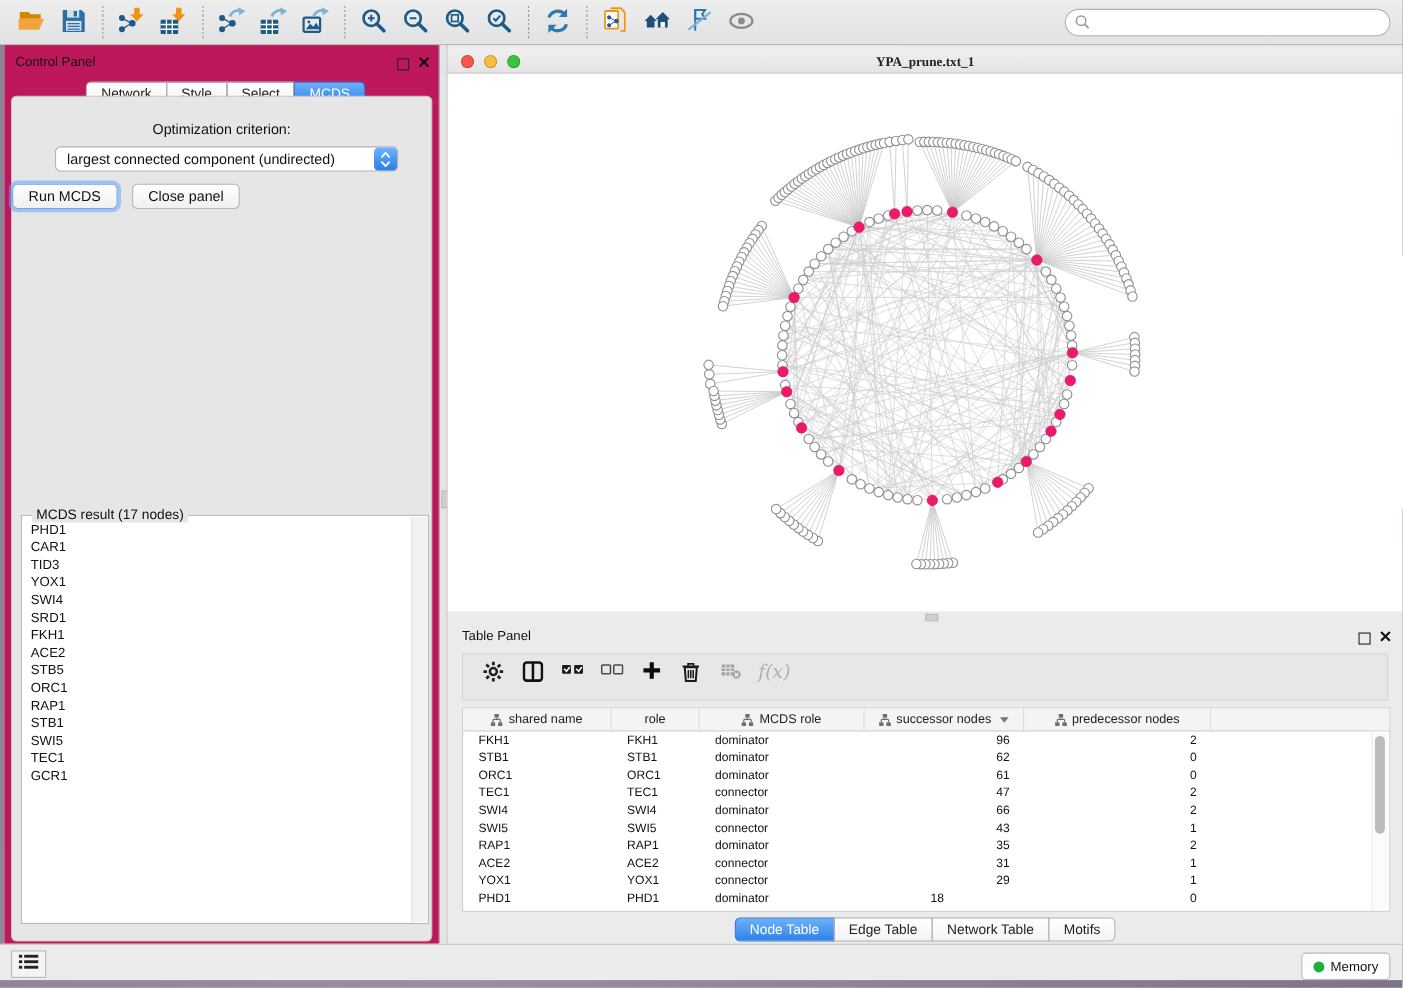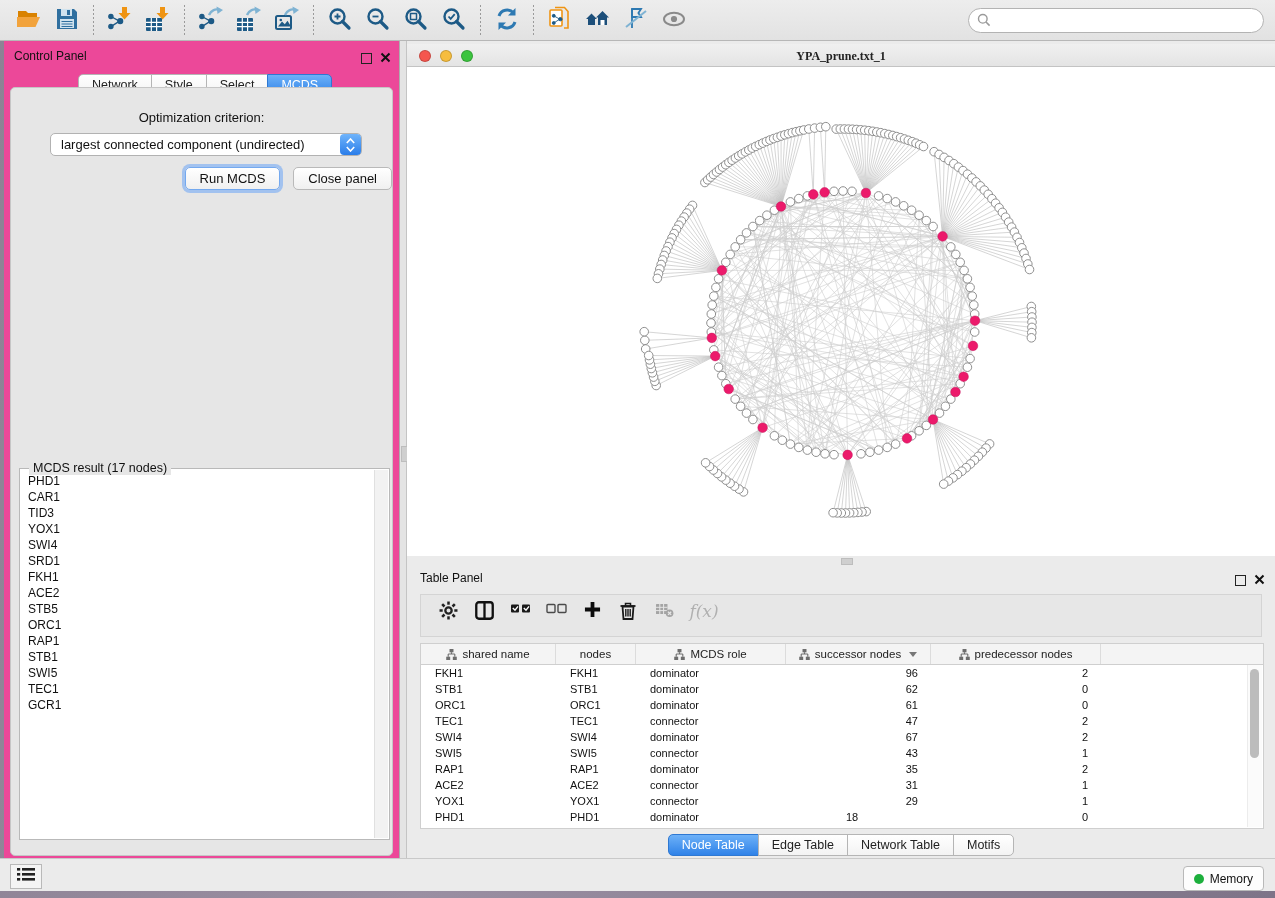--- a/index.html
+++ b/index.html
@@ -18,21 +18,21 @@
   .tb-btn svg{width:26px;height:26px;}
   .tb-sep{width:1px;height:30px;margin:0 7px;
     background:repeating-linear-gradient(#9a9a9a 0 2px,transparent 2px 4px);}
   .search-wrap{margin-left:auto;margin-right:11px;position:relative;}
   .search-input{width:296px;height:25px;border:1px solid #b3b3b3;border-radius:13px;
     background:#fff;box-sizing:border-box;padding:0 10px 0 28px;font-size:12px;outline:none;}
   .search-icon{position:absolute;left:9px;top:5px;}
   
   .shell{position:absolute;left:4px;top:41px;width:1271px;height:817px;background:#ebebeb;}
   
-  .cpanel{position:absolute;left:0;top:0;width:395px;height:817px;background:#ec4899;}
+  .cpanel{position:absolute;left:0;top:0;width:395px;height:817px;background:#be185d;}
   .panel-title{position:absolute;left:10px;top:8px;font-size:12px;color:#111;}
   .win-ctrls{position:absolute;right:8px;top:8px;display:flex;gap:8px;align-items:center;}
   .win-float{width:9px;height:9px;border:1.5px solid #222;display:inline-block;}
   .seg-row{position:absolute;display:flex;}
   .seg{height:20px;line-height:20px;padding:0 13px;background:linear-gradient(#ffffff,#f3f3f3);
     border:1px solid #b5b5b5;margin-left:-1px;font-size:12.5px;color:#222;cursor:default;}
   .seg:first-child{border-radius:5px 0 0 5px;margin-left:0;}
   .seg:last-child{border-radius:0 5px 5px 0;}
   .seg.sel{background:linear-gradient(#6db1f8,#2f82e8);color:#fff;border-color:#2e78d2;}
   .content-box{position:absolute;left:6px;top:46px;width:383px;height:769px;
@@ -41,21 +41,21 @@
   .dropdown{position:absolute;left:39px;top:45px;width:312px;height:23px;background:#fff;
     border:1px solid #b2b2b2;border-radius:5px;box-sizing:border-box;font-size:13px;color:#111;
     line-height:21px;padding-left:10px;cursor:default;}
   .dd-step{position:absolute;right:0px;top:0px;width:21px;height:21px;border-radius:4px;
     background:linear-gradient(#6fb4fb,#2a7de9);display:flex;flex-direction:column;
     align-items:center;justify-content:center;gap:2px;}
   .btn{height:23px;padding:0 14px;border:1px solid #b9b9b9;border-radius:5px;
     background:linear-gradient(#ffffff,#f0f0f0);font-size:13px;color:#111;
     font-family:"Liberation Sans",sans-serif;cursor:default;}
   .btn.focus{border-color:#74a9ef;box-shadow:0 0 0 3px rgba(106,164,245,.55);}
-  .btn-row{position:absolute;left:0;top:79px;width:100%;display:flex;justify-content:flex-end;gap:13px;}
+  .btn-row{position:absolute;left:0;top:79px;width:100%;display:flex;justify-content:flex-start;gap:13px;}
   .groupbox{position:absolute;left:8px;top:380px;width:371px;height:372px;
     border:1px solid #b9b9b9;background:#fff;box-sizing:border-box;}
   .groupbox-label{position:absolute;left:9px;top:-8px;background:#e6e6e6;padding:0 4px;
     font-size:12.5px;color:#111;}
   .mcds-list{position:absolute;left:1px;top:1px;right:14px;bottom:1px;overflow:hidden;padding-top:3px;}
   .mcds-item{font-size:12px;line-height:16px;padding-left:7px;color:#111;}
   .mcds-scroll{position:absolute;top:1px;right:1px;bottom:1px;width:13px;background:#f2f2f2;
     border-left:1px solid #e0e0e0;}
   
   .vsplit{position:absolute;left:395px;top:0;width:8px;height:817px;background:#e4e4e4;
@@ -1092,21 +1092,21 @@
               <svg width="11" height="11" viewBox="0 0 10 10">
                 <rect x="3.2" y="0" width="3.6" height="3" fill="#6e6e6e"></rect>
                 <path d="M5 3v1.6M2 4.6h6M2 4.6V7M8 4.6V7" stroke="#6e6e6e" fill="none" stroke-width="1"></path>
                 <rect x="0.2" y="7" width="3.6" height="3" fill="#6e6e6e"></rect>
                 <rect x="6.2" y="7" width="3.6" height="3" fill="#6e6e6e"></rect>
               </svg>
             </span>
             <span>shared name</span>
           </div>
           <div class="th" style="width: 80px;">
-            <span>nodes</span>
+            <span>role</span>
           </div>
           <div class="th" style="width: 150px;">
             <span style="display:flex;">
               <svg width="11" height="11" viewBox="0 0 10 10">
                 <rect x="3.2" y="0" width="3.6" height="3" fill="#6e6e6e"></rect>
                 <path d="M5 3v1.6M2 4.6h6M2 4.6V7M8 4.6V7" stroke="#6e6e6e" fill="none" stroke-width="1"></path>
                 <rect x="0.2" y="7" width="3.6" height="3" fill="#6e6e6e"></rect>
                 <rect x="6.2" y="7" width="3.6" height="3" fill="#6e6e6e"></rect>
               </svg>
             </span>
@@ -1163,21 +1163,21 @@
             <div class="td txt" style="width: 135px;">TEC1</div>
             <div class="td txt" style="width: 80px;">TEC1</div>
             <div class="td txt" style="width: 150px;">connector</div>
             <div class="td num" style="width: 145px;">47</div>
             <div class="td num" style="width: 170px;">2</div>
           </div>
           <div class="tr">
             <div class="td txt" style="width: 135px;">SWI4</div>
             <div class="td txt" style="width: 80px;">SWI4</div>
             <div class="td txt" style="width: 150px;">dominator</div>
-            <div class="td num" style="width: 145px;">67</div>
+            <div class="td num" style="width: 145px;">66</div>
             <div class="td num" style="width: 170px;">2</div>
           </div>
           <div class="tr">
             <div class="td txt" style="width: 135px;">SWI5</div>
             <div class="td txt" style="width: 80px;">SWI5</div>
             <div class="td txt" style="width: 150px;">connector</div>
             <div class="td num" style="width: 145px;">43</div>
             <div class="td num" style="width: 170px;">1</div>
           </div>
           <div class="tr">

